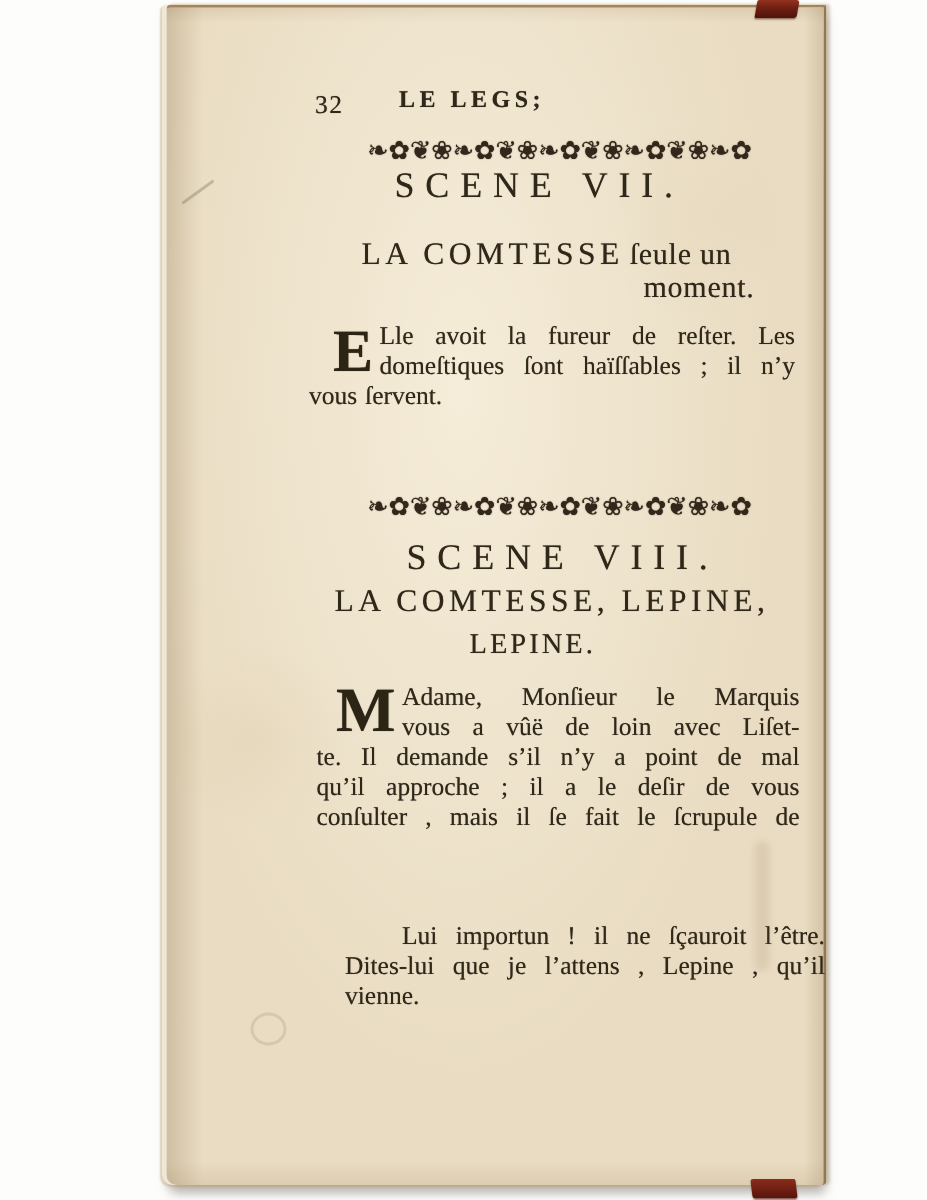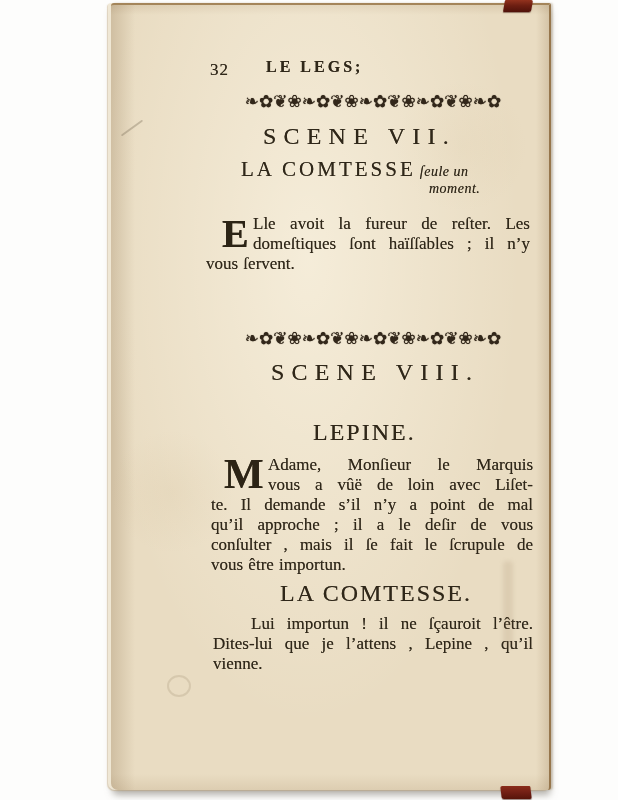--- a/index.html
+++ b/index.html
@@ -46,22 +46,22 @@
   .ornament{
     font-family:"DejaVu Sans",sans-serif;
     font-size:17px; line-height:24px; letter-spacing:0px;
     color:#32271a; text-shadow:0 0 .8px rgba(40,30,18,.8);
     width:308px; text-align:center; overflow:hidden;
   }
 
   
   .scene{ font-size:24px; line-height:30px; letter-spacing:.30em; }
   .speaker{ font-size:21px; letter-spacing:3px; }
-  .speaker-sm{ font-size:24px; letter-spacing:2px; }
-  .direction{ font-style:italic; font-size:14px; letter-spacing:.5px; }
+  .speaker-sm{ font-size:19px; letter-spacing:2px; }
+  .direction{ font-size:20px; letter-spacing:.5px; }
 
   
   .para{ position:absolute; }
   .bline{
     font-size:17px; line-height:20px;
     text-align:justify; text-align-last:justify;
     word-spacing:1px;
     color:#2f2719; text-shadow:0 0 .5px rgba(47,39,25,.6);
   }
   .bline.short{ text-align-last:left; }
@@ -106,53 +106,52 @@
 
 <div id="stage">
 
   <div id="page">
 
     <div class="abs ink pagenum" style="left:99px; top:55px;">32</div>
     <div class="abs ink runtitle" style="left:155px; top:53px;">LE LEGS;</div>
 
     <div class="abs ornament" style="left:108px; top:84px;">❧✿❦❀❧✿❦❀❧✿❦❀❧✿❦❀❧✿</div>
 
-    <div class="abs ink scene" style="left:152px; top:116px;text-align:right;">SCENE VII.</div>
+    <div class="abs ink scene" style="left:152px; top:104px;text-align:right;">SCENE VII.</div>
 
     <div class="abs" style="left:130px; top:152px;">
       <span class="ink speaker">LA COMTESSE</span>
       <span class="ink direction">ſeule un</span>
     </div>
     <div class="abs ink direction" style="left:318px; top:176px;">moment.</div>
 
     <div class="para" style="left:95px; top:209px; width:324px;">
       <span class="dropcap" style="left:16px;">E</span>
       <div class="bline dc1">Lle avoit la fureur de reſter. Les</div>
       <div class="bline dc1">domeſtiques ſont haïſſables ; il n’y</div>
       <div class="bline short">vous ſervent.</div>
     </div>
 
     <div class="abs ornament" style="left:108px; top:321px;">❧✿❦❀❧✿❦❀❧✿❦❀❧✿❦❀❧✿</div>
 
     <div class="abs ink scene" style="left:160px; top:352px;">SCENE VIII.</div>
+    <div class="abs ink speaker" style="left:112px; top:383px;">LA COMTESSE, LEPINE,</div>
     <div class="abs ink speaker-sm" style="left:202px; top:414px;">LEPINE.</div>
 
     <div class="para" style="left:100px; top:450px; width:322px;">
       <span class="dropcap" style="left:13px; font-size:42px;">M</span>
       <div class="bline dc2">Adame, Monſieur le Marquis</div>
       <div class="bline dc2">vous a vûë de loin avec Liſet-</div>
       <div class="bline">te. Il demande s’il n’y a point de mal</div>
       <div class="bline">qu’il approche ; il a le deſir de vous</div>
       <div class="bline">conſulter , mais il ſe fait le ſcrupule de</div>
-      <div class="bline short">vous être importun.</div>
     </div>
 
-    <div class="abs ink speaker-sm" style="left:169px; top:575px;">LA COMTESSE.</div>
 
-    <div class="para" style="left:102px; top:609px; width:320px;">
+    <div class="para" style="left:119px; top:609px; width:320px;">
       <div class="bline indent">Lui importun ! il ne ſçauroit l’être.</div>
       <div class="bline">Dites-lui que je l’attens , Lepine , qu’il</div>
       <div class="bline short">vienne.</div>
     </div>
 
     <div id="scratch"></div>
     <div id="bleed-ring"></div>
     <div id="bleed-streak"></div>
   </div>
 

